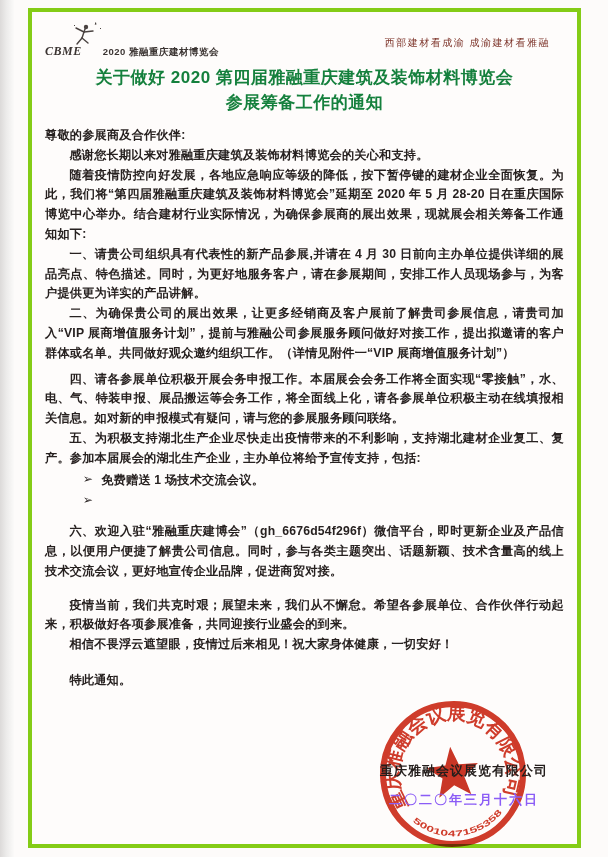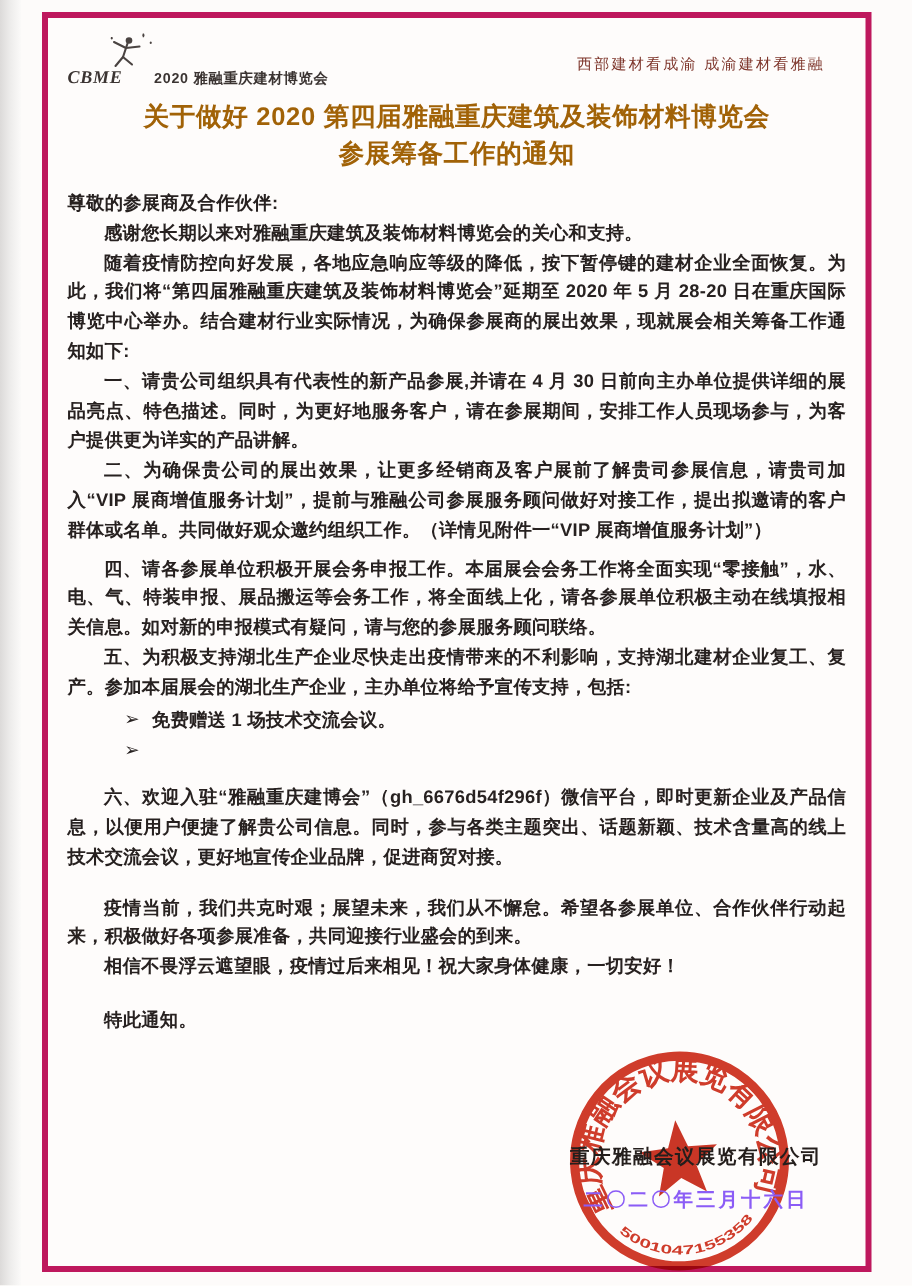--- a/index.html
+++ b/index.html
@@ -8,35 +8,35 @@
     background:#fdfbfa;
     font-family:"Liberation Sans","DejaVu Sans",sans-serif;
     -webkit-font-smoothing:antialiased;
   }
   .scan-edge{
     position:absolute;left:0;top:0;bottom:0;width:14px;
     background:linear-gradient(90deg,#dcdad9 0%,#ecebea 45%,#fbfaf9 100%);
   }
   .notice-frame{
     position:absolute;left:28px;top:8px;width:553px;height:840px;
-    border:4px solid #be185d;
+    border:4px solid #84cc16;
     background:#fefcfb;
     box-sizing:border-box;
     padding:8px 13px 0 13px;
   }
   
   .hdr{display:flex;justify-content:space-between;align-items:flex-start;}
   .logo-block{display:flex;flex-direction:column;align-items:flex-start;}
   .logo-fig{margin-left:26px;}
   .logo-line{display:flex;align-items:baseline;color:#3b3432;margin-top:-2px;}
   .logo-cbme{font-style:italic;font-weight:700;font-size:12px;letter-spacing:.5px;font-family:"Liberation Serif","DejaVu Serif",serif;}
   .logo-cn{font-weight:700;font-size:9.5px;margin-left:21px;letter-spacing:.5px;}
   .slogan{margin-top:16px;margin-right:14px;font-size:10px;font-weight:400;color:#7d342a;letter-spacing:1.5px;}
   
-  .title{margin-top:6px;text-align:center;color:#a16207;font-weight:800;font-size:17px;line-height:25px;letter-spacing:.5px;}
+  .title{margin-top:6px;text-align:center;color:#15803d;font-weight:800;font-size:17px;line-height:25px;letter-spacing:.5px;}
   
   .doc-body{margin-top:11px;color:#272120;font-size:12.2px;font-weight:700;line-height:19.8px;letter-spacing:.2px;}
   .doc-body p{margin:0;text-indent:2em;text-align:justify;}
   .doc-body p.no-ind{text-indent:0;}
   .p-wide{line-height:33px;margin-top:4px !important;}
   .mt6{margin-top:6px !important;}
   .mt10{margin-top:10px !important;}
   .mt14{margin-top:14px !important;}
   .mt16{margin-top:16px !important;}
   .bullet-row{display:flex;padding-left:3.1em;margin-top:2px;}

